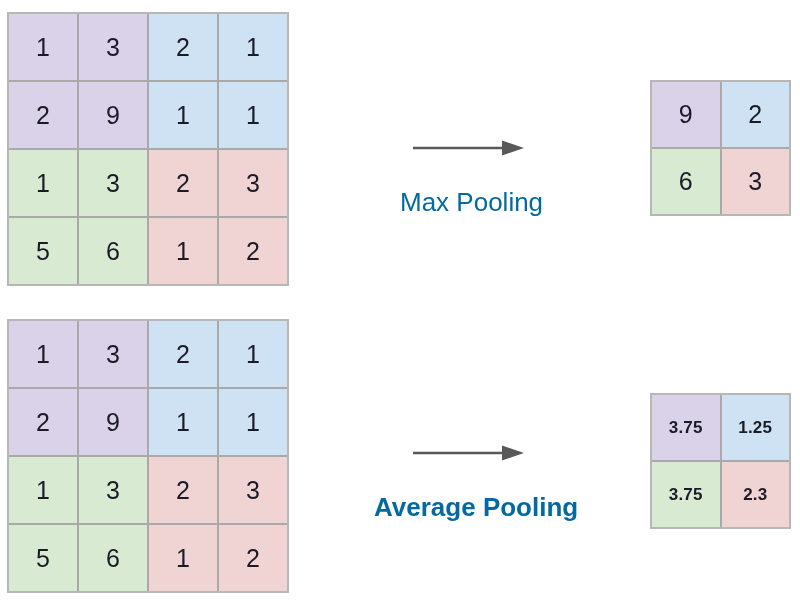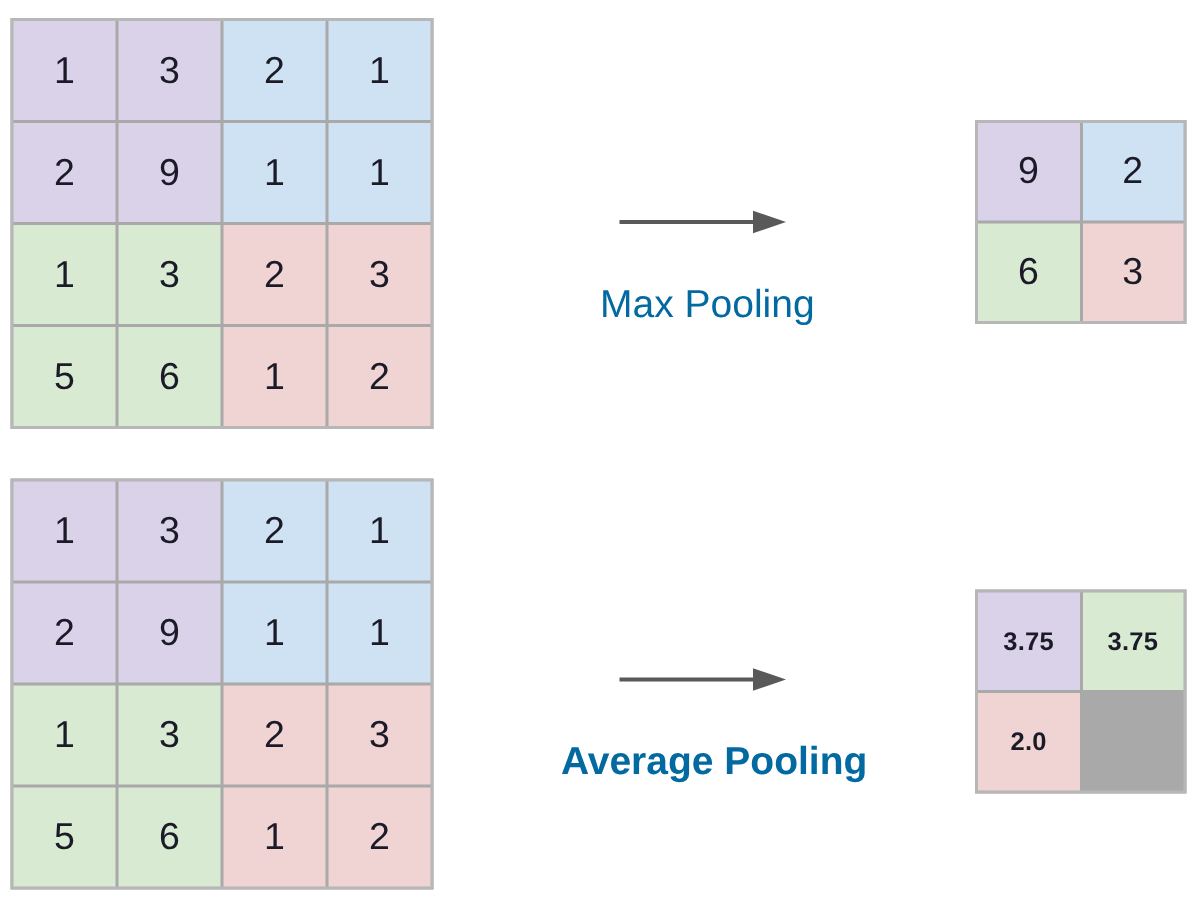--- a/index.html
+++ b/index.html
@@ -161,17 +161,18 @@
     <svg width="112" height="22" viewBox="0 0 112 22" aria-hidden="true">
       <line x1="1" y1="11" x2="92" y2="11" stroke="#595959" stroke-width="2.6"></line>
       <polygon points="90,3.5 112,11 90,18.5" fill="#595959"></polygon>
     </svg>
   </div>
 
   <div class="op-label" id="label-avg">Average Pooling</div>
 
   <div class="grid output avg" id="grid-output-avg">
       <div class="cell q-purple">3.75</div>
+      <div class="cell q-blue">1.25</div>
       <div class="cell q-green">3.75</div>
-      <div class="cell q-pink">2.0</div>
+      <div class="cell q-pink">2.3</div>
     </div>
 
 </div>
 
 </body></html>

